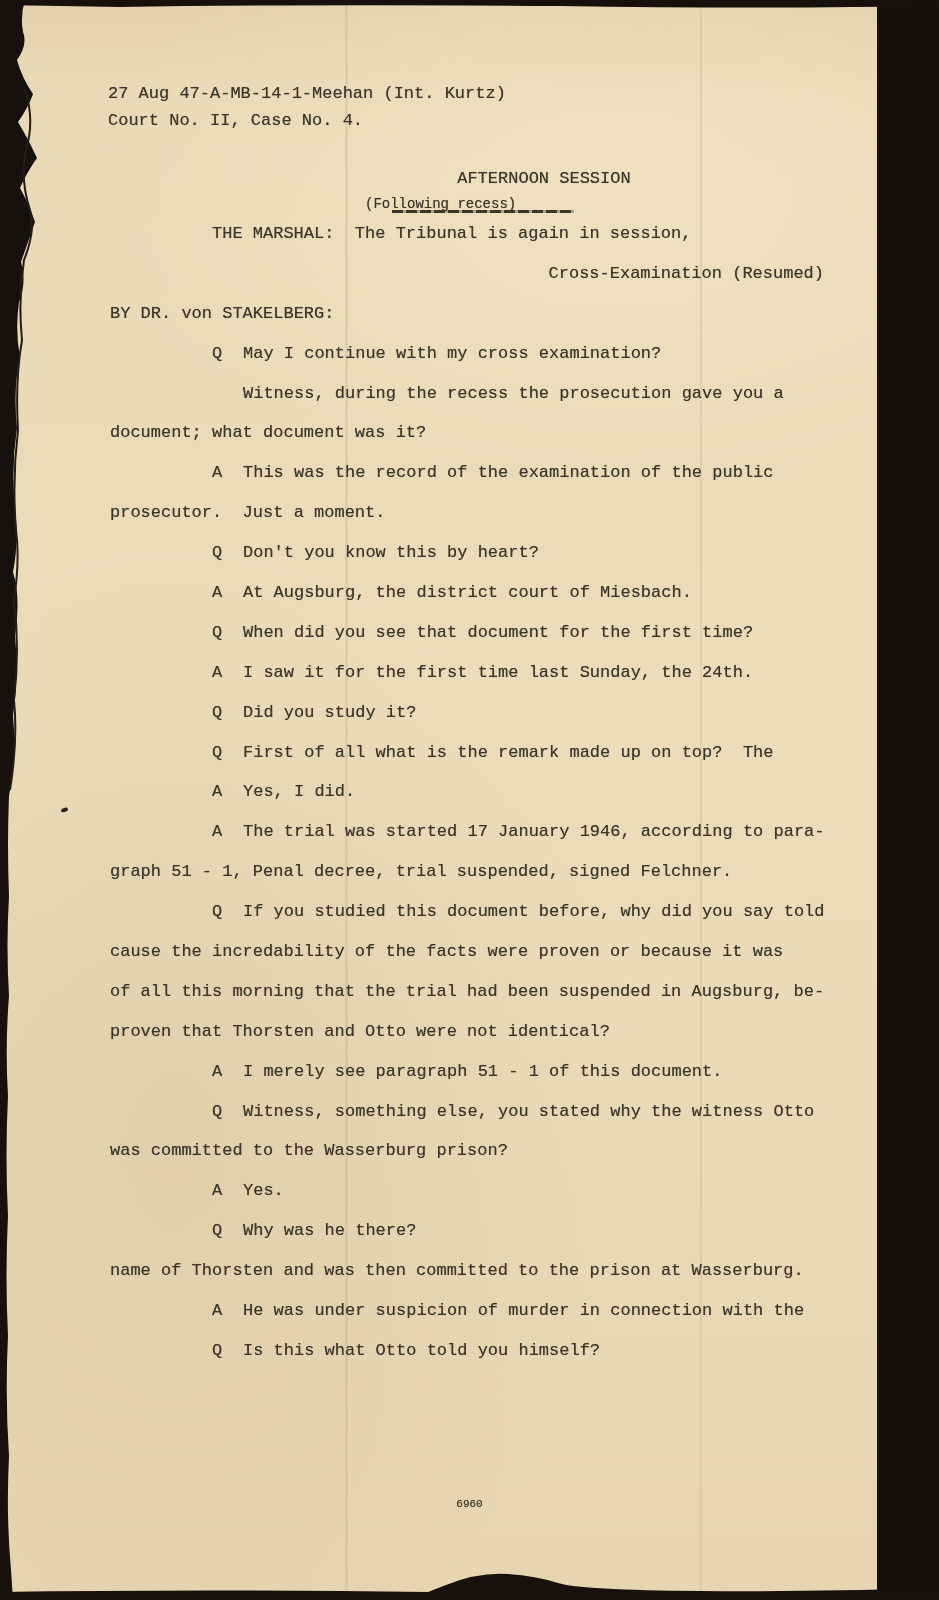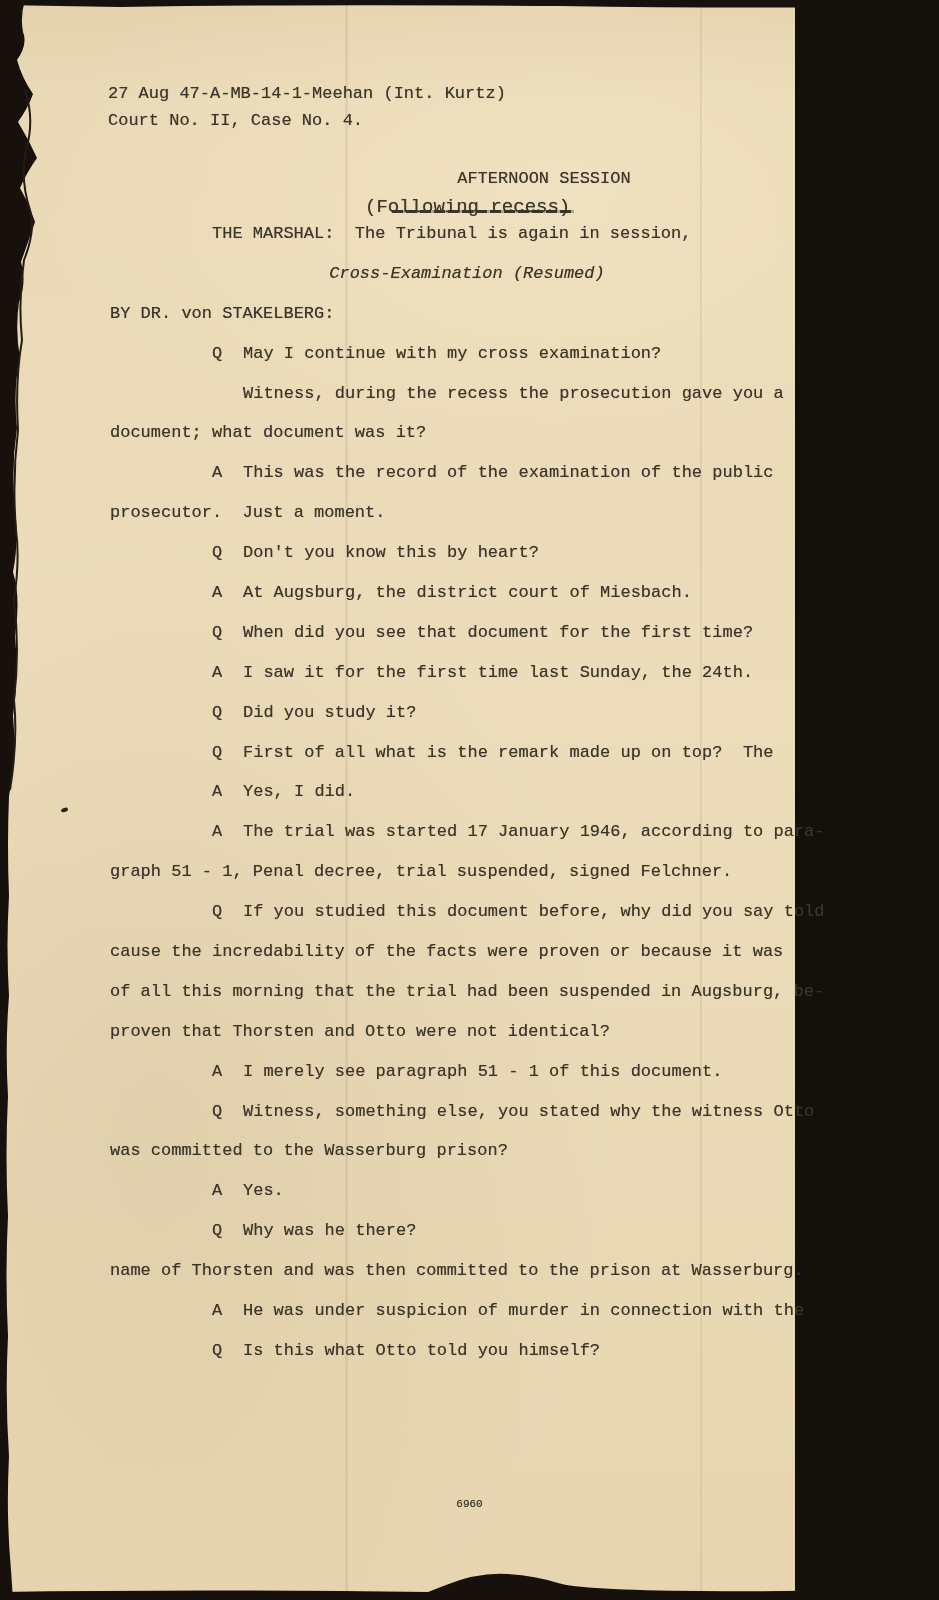--- a/index.html
+++ b/index.html
@@ -1,41 +1,41 @@
 <!DOCTYPE html>
 <html><head>
 <meta charset="utf-8">
 <style>
   html,body{margin:0;padding:0;background:#14100b;}
   .stage{position:relative;width:939px;height:1600px;overflow:hidden;background:#14100b;}
   .paper{
-    position:absolute;left:0;top:0;width:795px;height:1600px;
+    position:absolute;left:0;top:0;width:877px;height:1600px;
     background:
       radial-gradient(ellipse 900px 500px at 70% 12%, rgba(255,246,220,0.25), rgba(0,0,0,0) 60%),
       radial-gradient(ellipse 700px 900px at 20% 70%, rgba(120,95,60,0.08), rgba(0,0,0,0) 65%),
       linear-gradient(180deg, #e3d2ac 0%, #ead9b6 6%, #ecdcba 45%, #e9d8b4 80%, #e6d5b0 100%);
     font-family:"Liberation Mono","DejaVu Sans Mono",monospace;
     color:#3b352a;
   }
   .crease{position:absolute;top:0;height:1600px;width:3px;background:rgba(120,98,62,0.10);}
   .crease.c1{left:345px;}
   .crease.c2{left:700px;width:2px;}
   .ink{text-shadow:0 0 0.7px rgba(59,53,42,0.6);}
   .header{position:absolute;top:80px;left:108px;font-size:17px;line-height:27px;white-space:pre;}
   .session-heading{position:absolute;top:150px;left:396px;font-size:17px;white-space:pre;}
   .session-underline{height:3px;margin-top:3px;margin-left:-4px;width:182px;
     background:repeating-linear-gradient(90deg,#3a342a 0 11px,rgba(58,52,42,0.35) 11px 14px);}
-  .subheading{position:absolute;top:196px;left:365px;font-size:19px;white-space:pre;}
+  .subheading{position:absolute;top:196px;left:365px;font-size:14px;white-space:pre;}
   .transcript{position:absolute;top:224px;left:110px;width:748px;font-size:17px;}
   .t-line{height:39.9px;white-space:pre;}
   .line-speaker{padding-left:102px;}
   .line-qa{padding-left:102px;}
   .line-para{padding-left:133px;}
   .line-left,.line-cont{padding-left:0;}
-  .line-center{text-align:center;padding-right:34px;font-style:italic;}
+  .line-center{text-align:right;padding-right:34px;}
   .prefix{display:inline-block;width:31px;}
   .prefix:empty{display:none;}
   .page-number{position:absolute;top:1498px;left:0;width:939px;text-align:center;font-size:11px;}
   .edges{position:absolute;left:0;top:0;pointer-events:none;}
   .speck{position:absolute;left:61px;top:808px;width:7px;height:4px;background:#2a241c;border-radius:60% 40% 50% 50%;transform:rotate(-15deg);}
 </style>
 </head>
 <body>
 
 <div class="stage">

